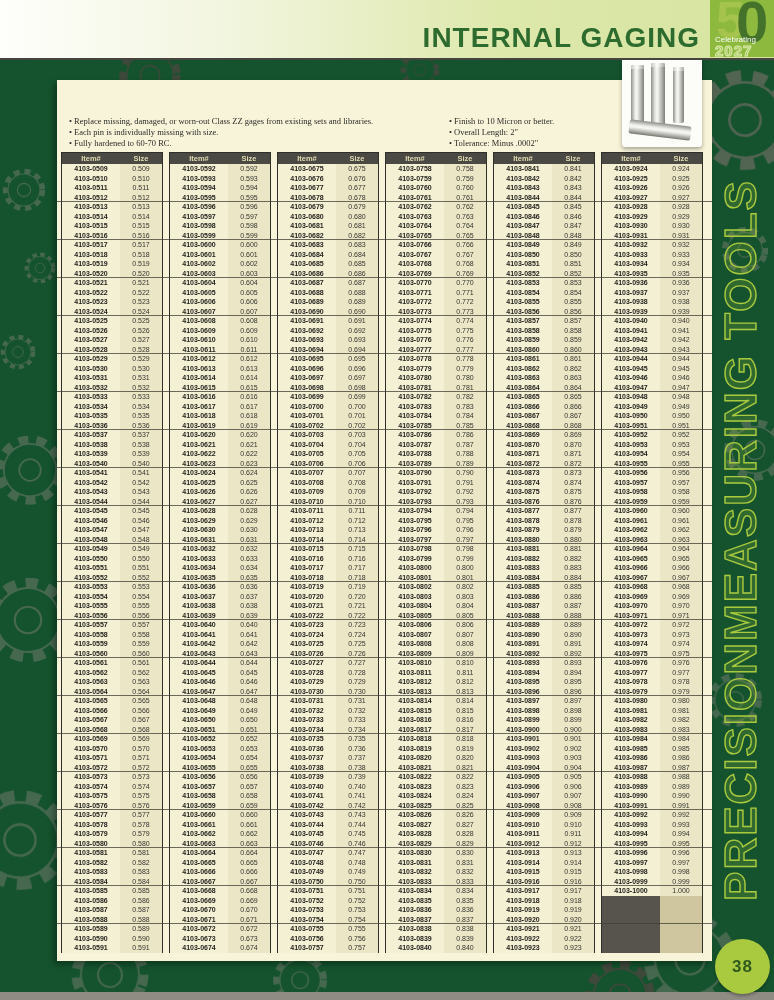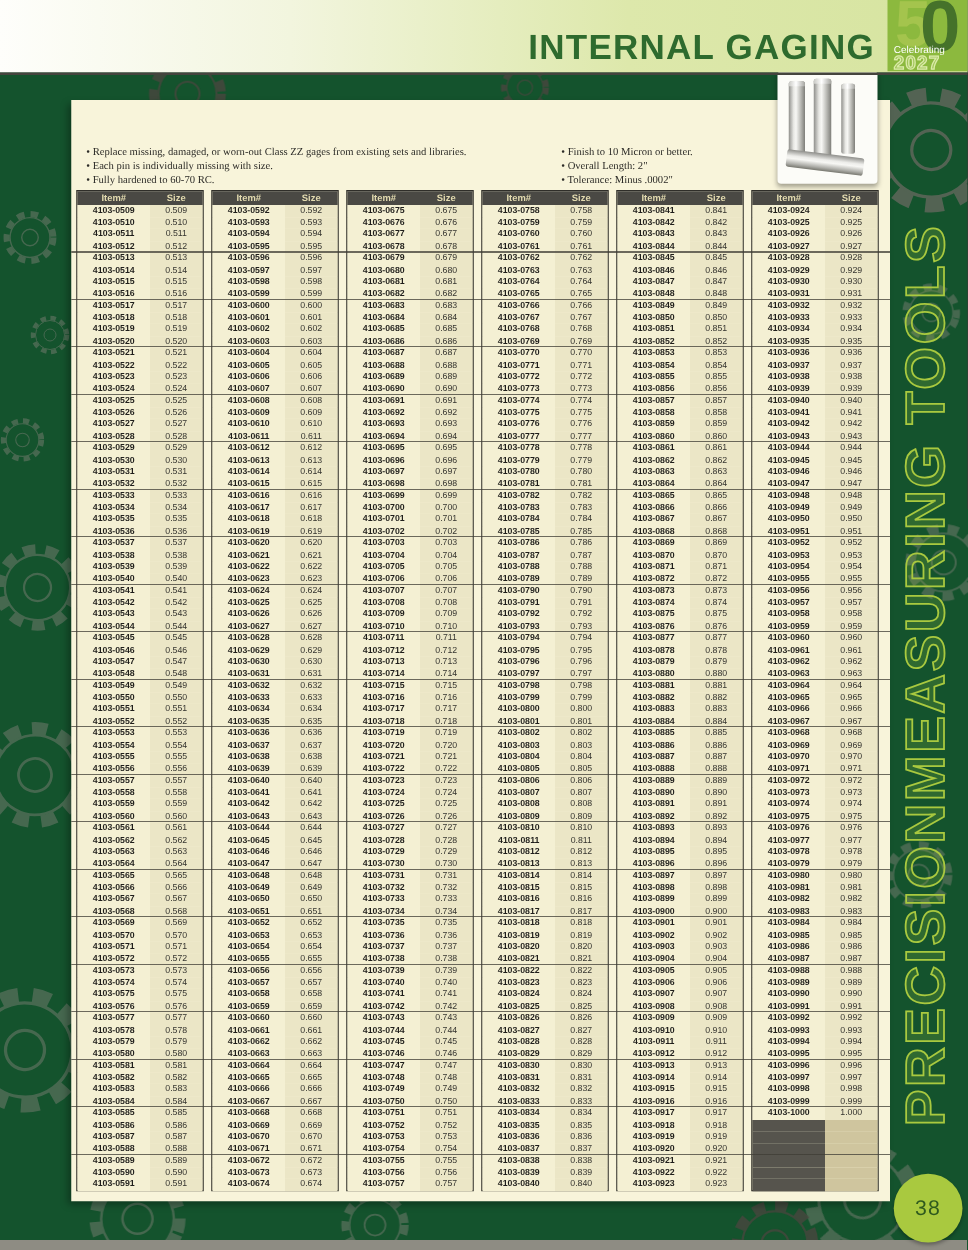--- a/index.html
+++ b/index.html
@@ -57,21 +57,21 @@
   .group-lines{position:absolute;left:-4px;top:12px;width:655px;height:789px;z-index:5;pointer-events:none;
     background:repeating-linear-gradient(to bottom,transparent 0px,transparent 37px,rgba(62,60,52,0.75) 37px,rgba(62,60,52,0.75) 38px);}
   
   .vertical-text{position:absolute;left:331px;top:517px;width:816px;height:46px;z-index:3;
     transform:rotate(-90deg);transform-origin:center center;
     font-size:44px;font-weight:bold;letter-spacing:2px;white-space:nowrap;text-align:center;
     color:rgba(171,203,65,0.18);-webkit-text-stroke:1.4px #a9c93f;}
   .page-circle{position:absolute;left:715px;top:939px;width:55px;height:55px;border-radius:50%;
     background:#a9c93f;z-index:6;box-shadow:0 2px 3px rgba(0,0,0,0.3);}
   .page-circle span{display:block;width:100%;text-align:center;line-height:55px;
-    font-size:17px;font-weight:normal;color:#2f5a1e;letter-spacing:1px;}
+    font-size:17px;font-weight:bold;color:#2f5a1e;letter-spacing:1px;}
 </style>
 </head>
 <body>
 
 <div class="screen">
 
   <svg class="bg-gears" viewBox="0 0 774 1000">
     <defs>
       <g id="gear">
         <circle r="34" fill="none" stroke="currentColor" stroke-width="9" stroke-dasharray="11 9"></circle>

